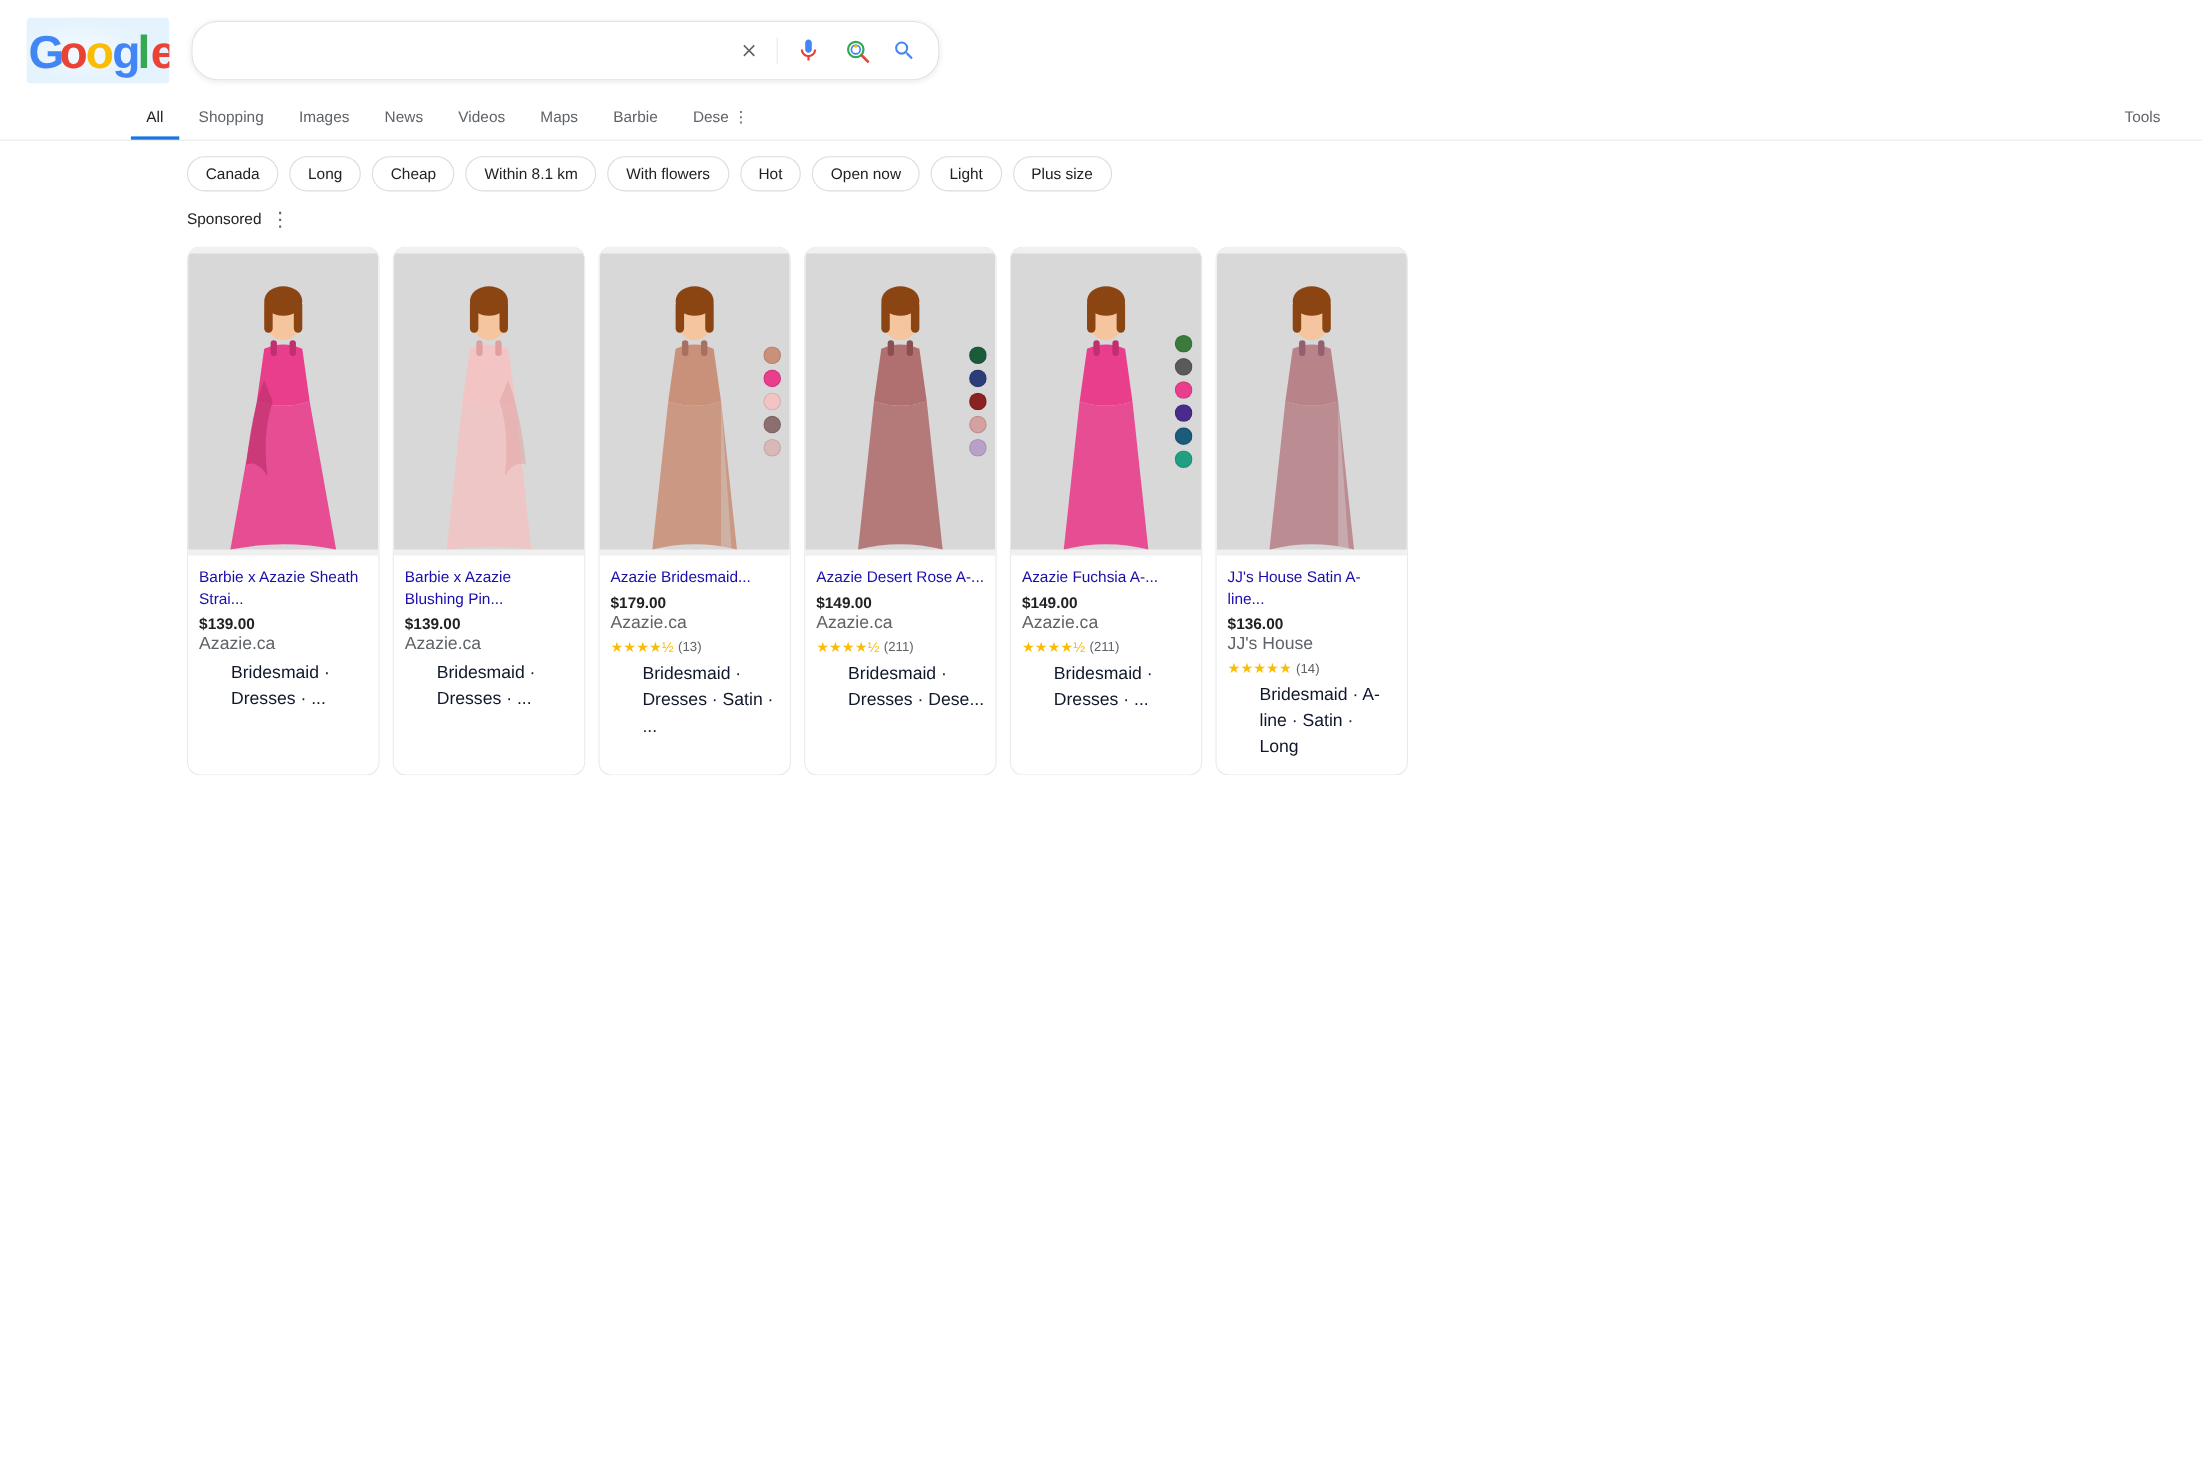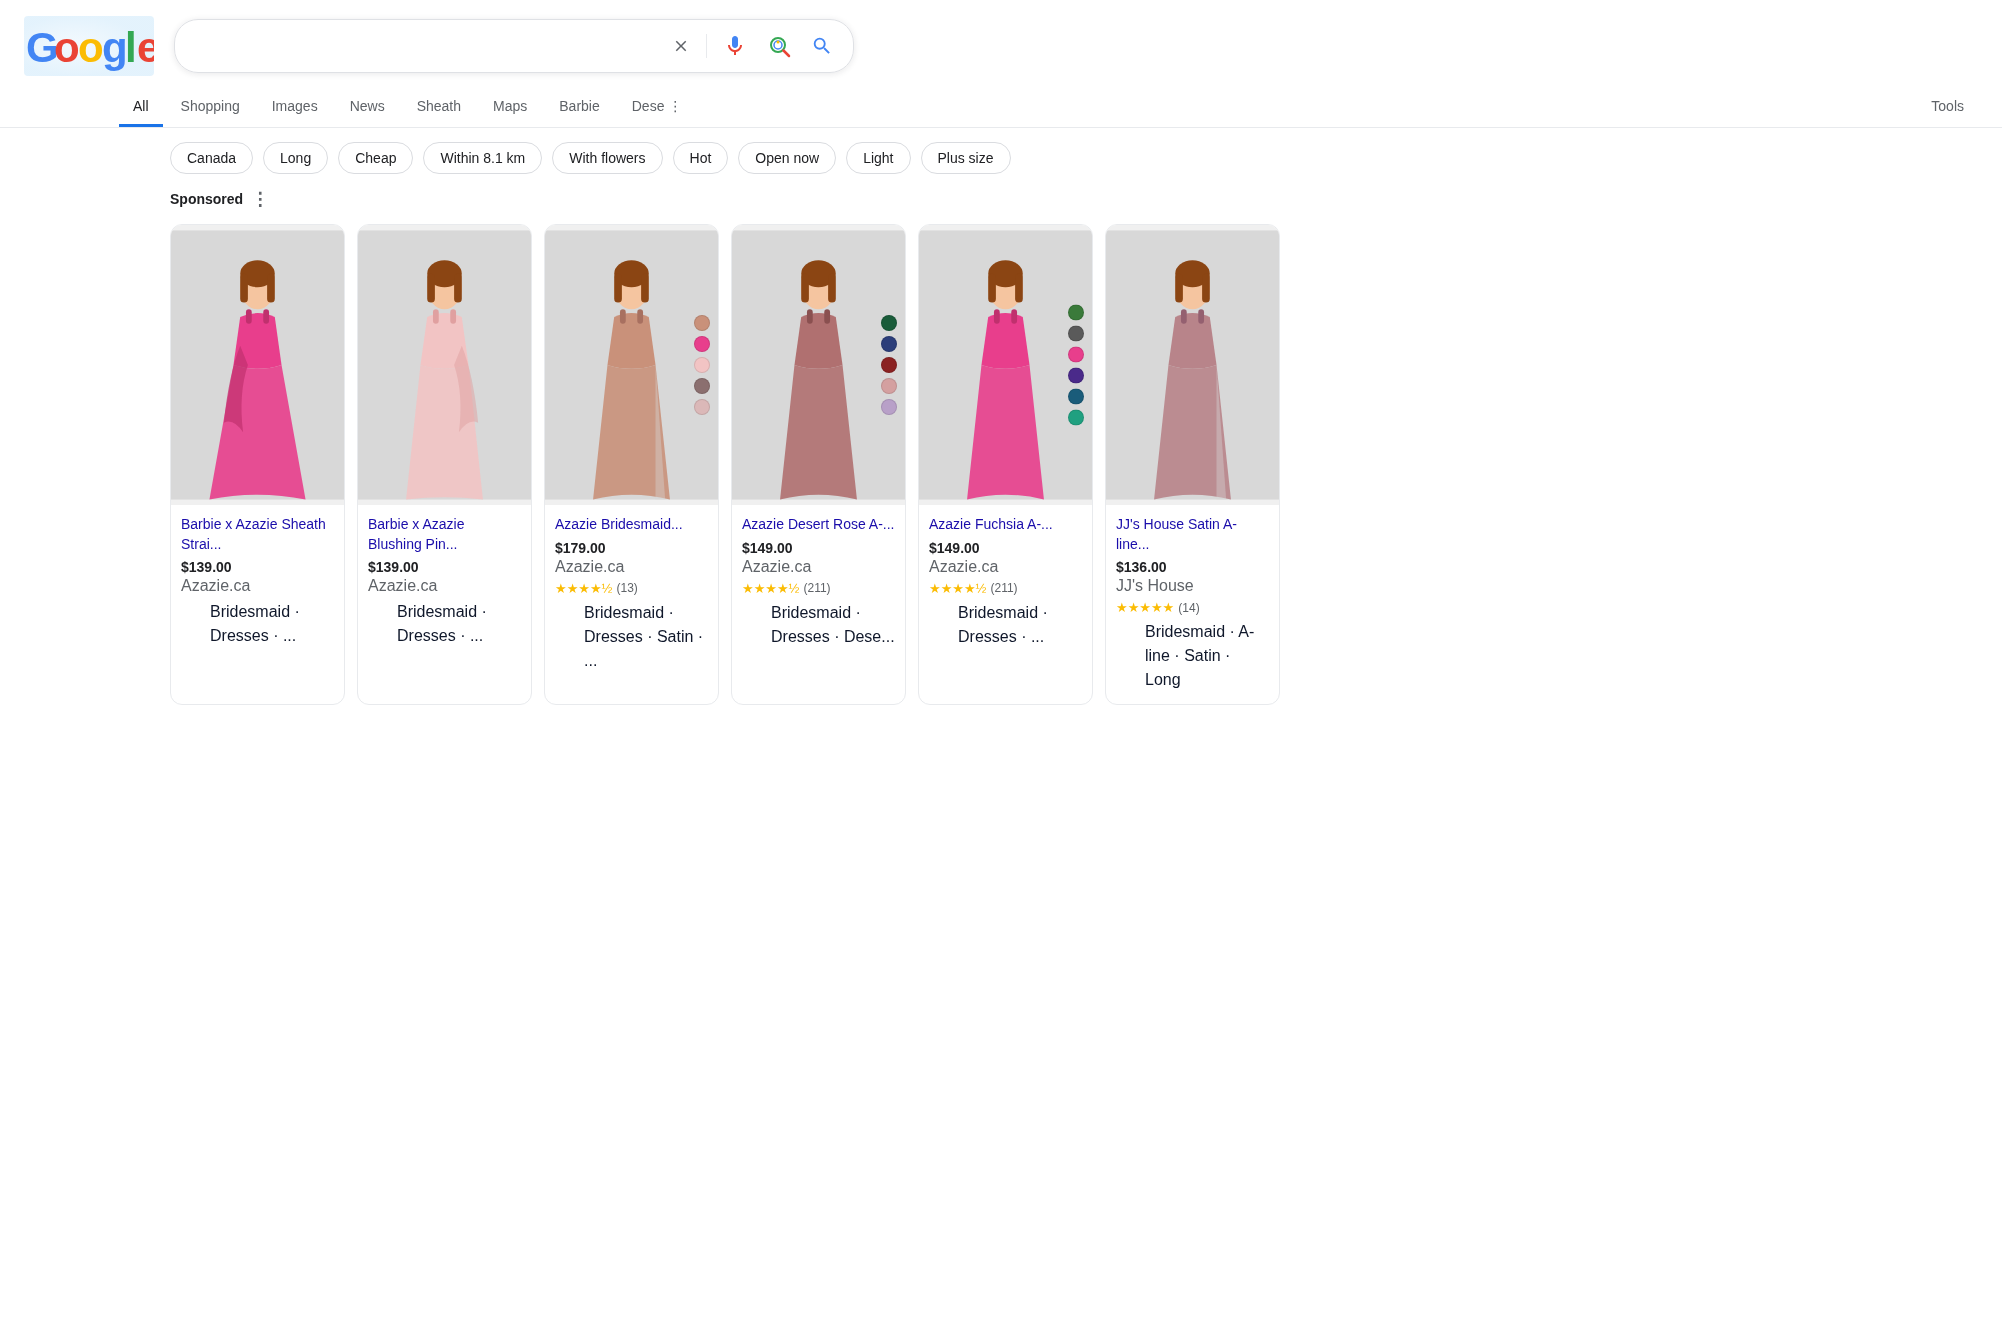--- a/index.html
+++ b/index.html
@@ -107,21 +107,21 @@
     }
 
     
     .sponsored-header {
       display: flex;
       align-items: center;
       gap: 8px;
       margin-bottom: 14px;
       font-size: 14px;
       color: #202124;
-      font-weight: 700;
+      font-weight: 400;
     }
     .sponsored-dots {
       font-size: 18px;
       color: #5f6368;
       cursor: pointer;
     }
 
     
     .product-grid {
       display: flex;
@@ -282,21 +282,21 @@
       </button>
     </div>
   </div>
 </div>
 
 <nav class="nav-tabs">
   <a class="nav-tab active">All</a>
   <a class="nav-tab">Shopping</a>
   <a class="nav-tab">Images</a>
   <a class="nav-tab">News</a>
-  <a class="nav-tab">Sheath</a>
+  <a class="nav-tab">Videos</a>
   <a class="nav-tab">Maps</a>
   <a class="nav-tab">Barbie</a>
   <a class="nav-tab">
     <span>Dese</span>
     <span style="margin-right:3px;">⋮</span>
   </a>
   <a class="nav-tab nav-tools">Tools</a>
 </nav>
 
 <div class="filter-chips">

